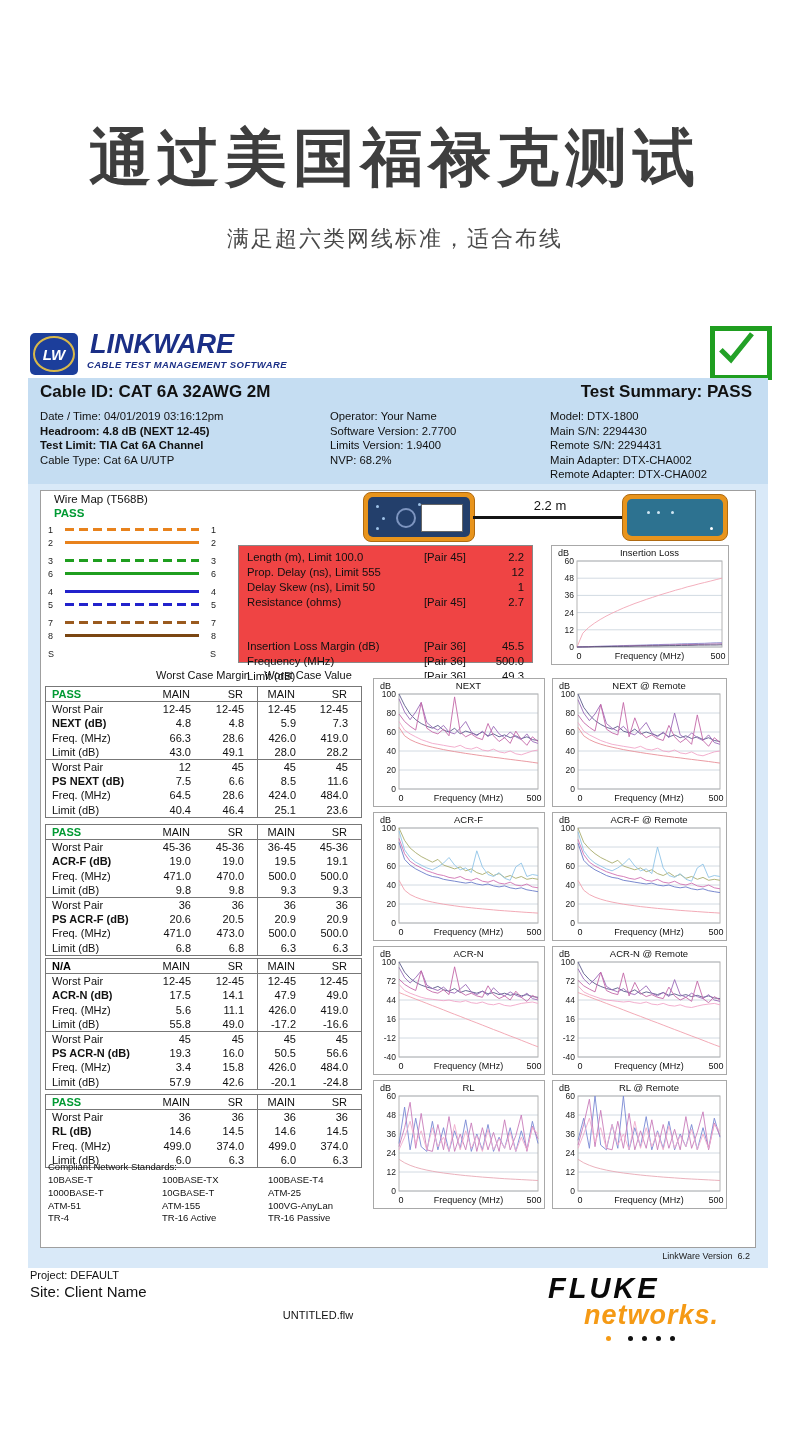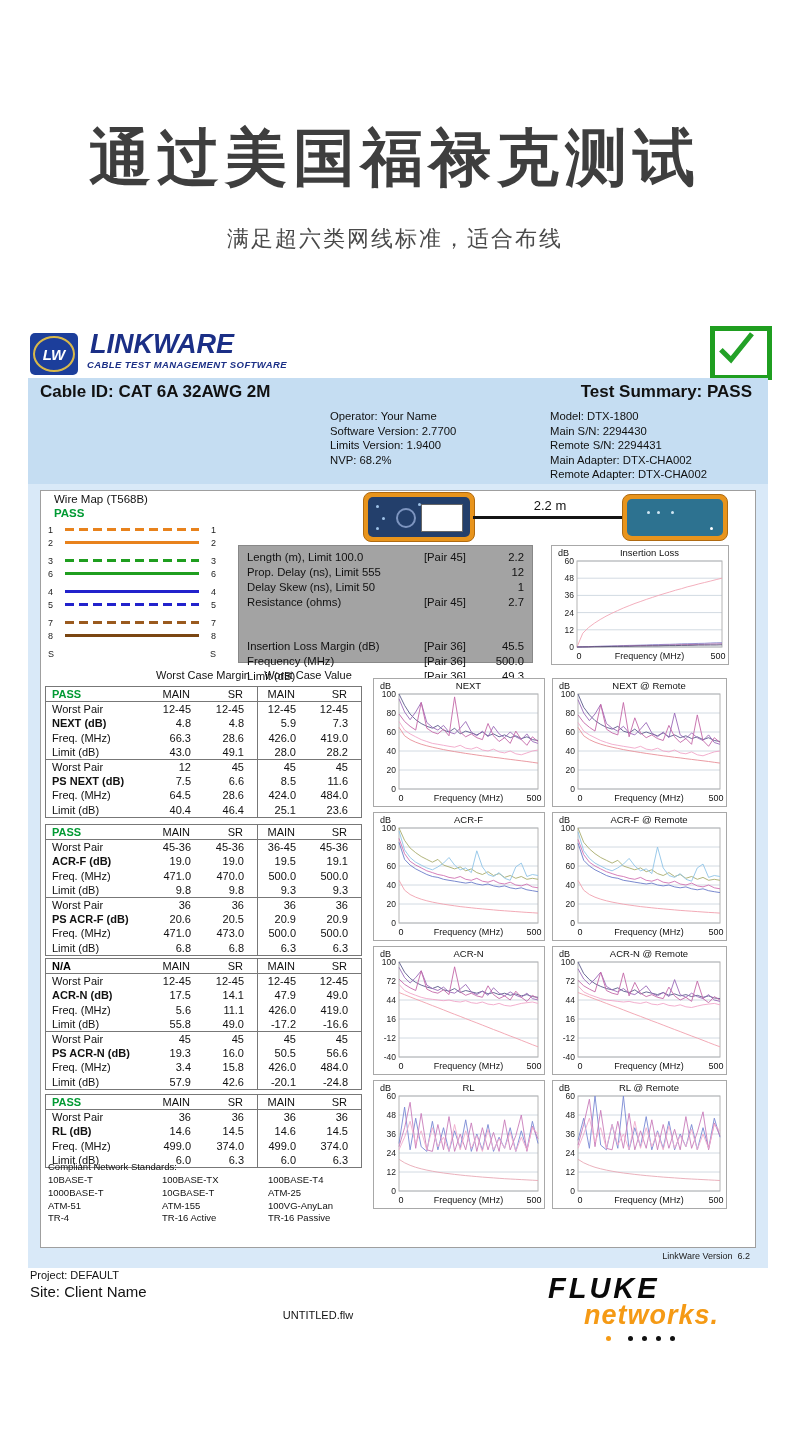--- a/index.html
+++ b/index.html
@@ -48,21 +48,21 @@
   .dev-face{position:absolute;left:4px;top:4px;right:4px;bottom:4px;border-radius:5px;background:#233f6b;}
   .dev-screen{position:absolute;right:7px;top:7px;width:40px;height:26px;background:#fff;border:1px solid #666;}
   .dev-pad{position:absolute;left:28px;top:11px;width:16px;height:16px;border-radius:50%;border:2px solid #7d95c0;}
   .dev-dots i{position:absolute;width:3px;height:3px;border-radius:50%;background:#9fc3e8;}
   #dev-rem{left:622px;top:494px;width:104px;height:45px;}
   .dev-face2{position:absolute;left:4px;top:4px;right:4px;bottom:4px;border-radius:5px;background:#2d7290;}
   .cable{left:473px;top:516px;width:150px;height:3px;background:#141414;}
   .cable-label{left:500px;top:498px;width:100px;text-align:center;font-size:13px;}
 
   
-  #meas{left:238px;top:545px;width:295px;height:118px;border:1px solid #888;background:#a3a3a3;padding-top:4px;box-sizing:border-box;}
+  #meas{left:238px;top:545px;width:295px;height:118px;border:1px solid #888;background:#ef4444;padding-top:4px;box-sizing:border-box;}
   .meas-row{display:flex;height:15px;line-height:15px;font-size:11.3px;padding:0 8px;}
   .meas-label{flex:1;} .meas-pair{width:70px;text-align:right;} .meas-val{width:58px;text-align:right;}
   .meas-spacer{height:29px;}
 
   
   .wc-head{top:669px;font-size:11px;text-align:center;}
   #wc-margin{left:150px;width:106px;} #wc-value{left:256px;width:104px;}
 
   
   .ptable{left:45px;width:315px;background:#fff;border:1px solid #777;font-size:11px;}
@@ -125,20 +125,26 @@
       <path d="M14 44 L38 68 L88 6" stroke="#23a127" stroke-width="12" fill="none"></path>
     </svg>
   </div>
 
   <div class="abs band"></div>
   <div class="abs backdrop"></div>
   <div class="abs panel"></div>
 
   <div class="abs cable-id">Cable ID: CAT 6A 32AWG 2M</div>
   <div class="abs summary">Test Summary: PASS</div>
+  <div class="abs band-col" id="band-col1">
+      <div>Date / Time: 04/01/2019 03:16:12pm</div>
+      <div class="b">Headroom: 4.8 dB (NEXT 12-45)</div>
+      <div class="b">Test Limit: TIA Cat 6A Channel</div>
+      <div>Cable Type: Cat 6A U/UTP</div>
+    </div>
   <div class="abs band-col" id="band-col2">
       <div>Operator: Your Name</div>
       <div>Software Version: 2.7700</div>
       <div>Limits Version: 1.9400</div>
       <div>NVP: 68.2%</div>
     </div>
   <div class="abs band-col" id="band-col3">
       <div>Model: DTX-1800</div>
       <div>Main S/N: 2294430</div>
       <div>Remote S/N: 2294431</div>

